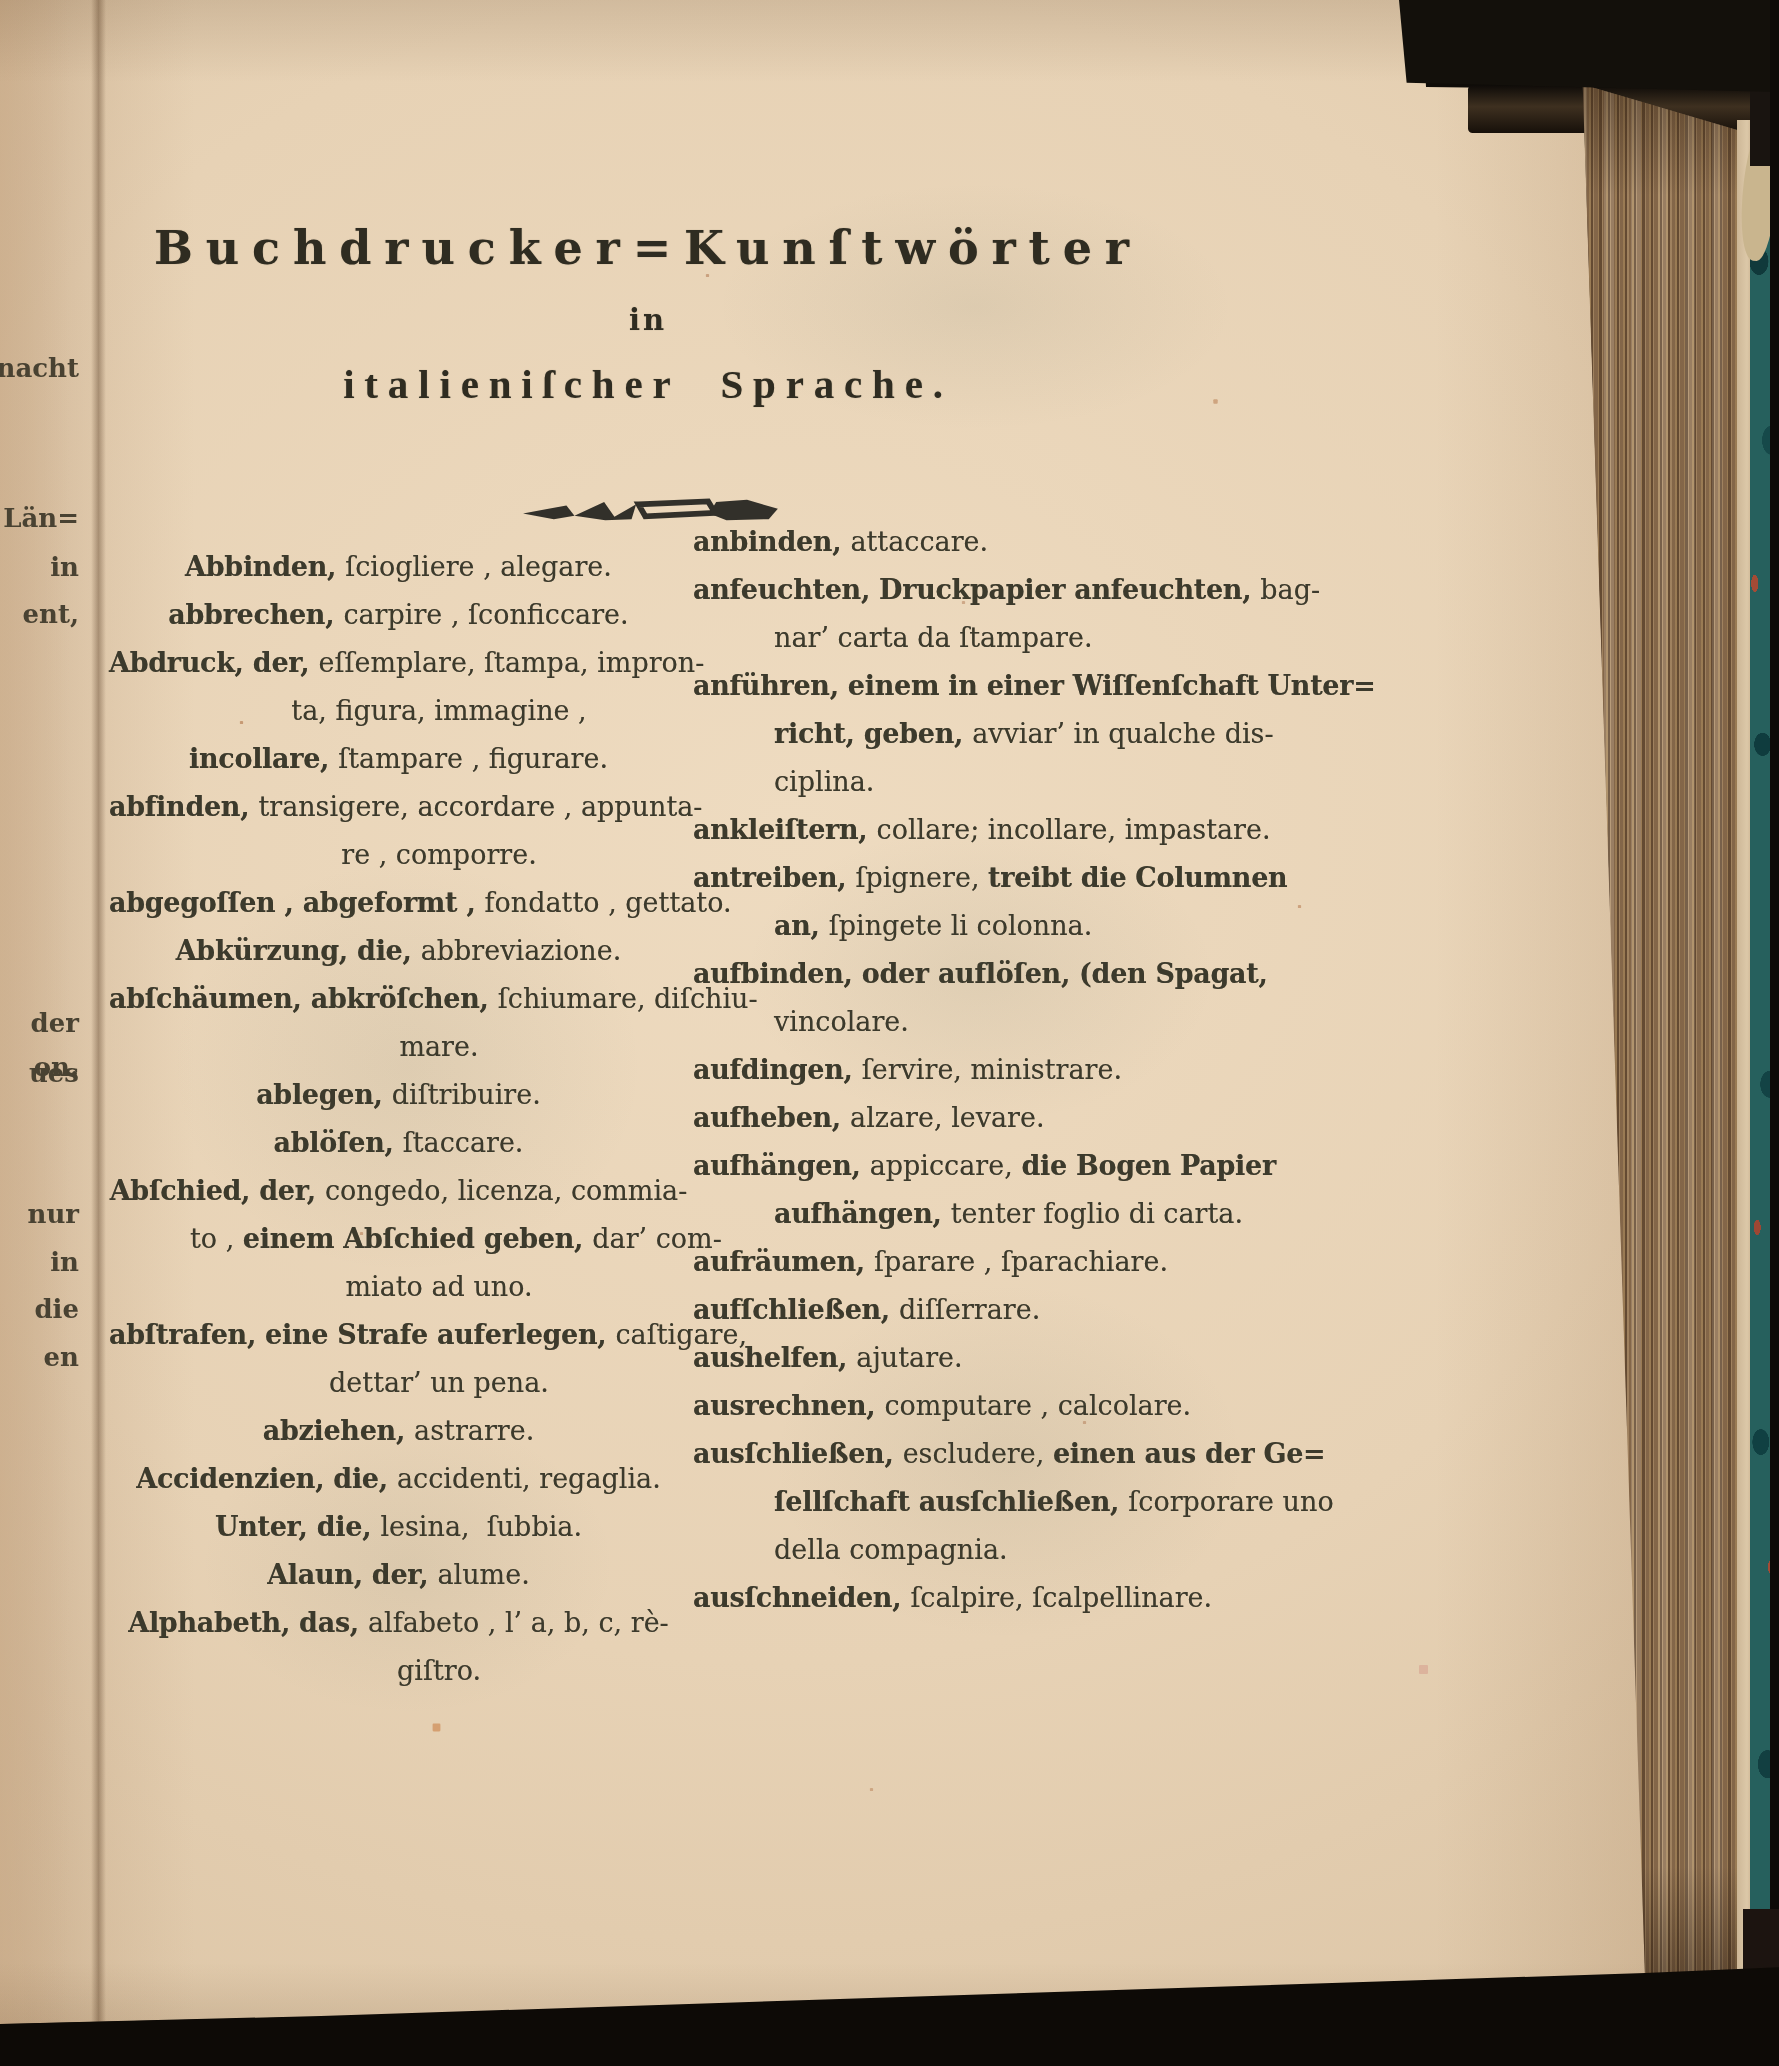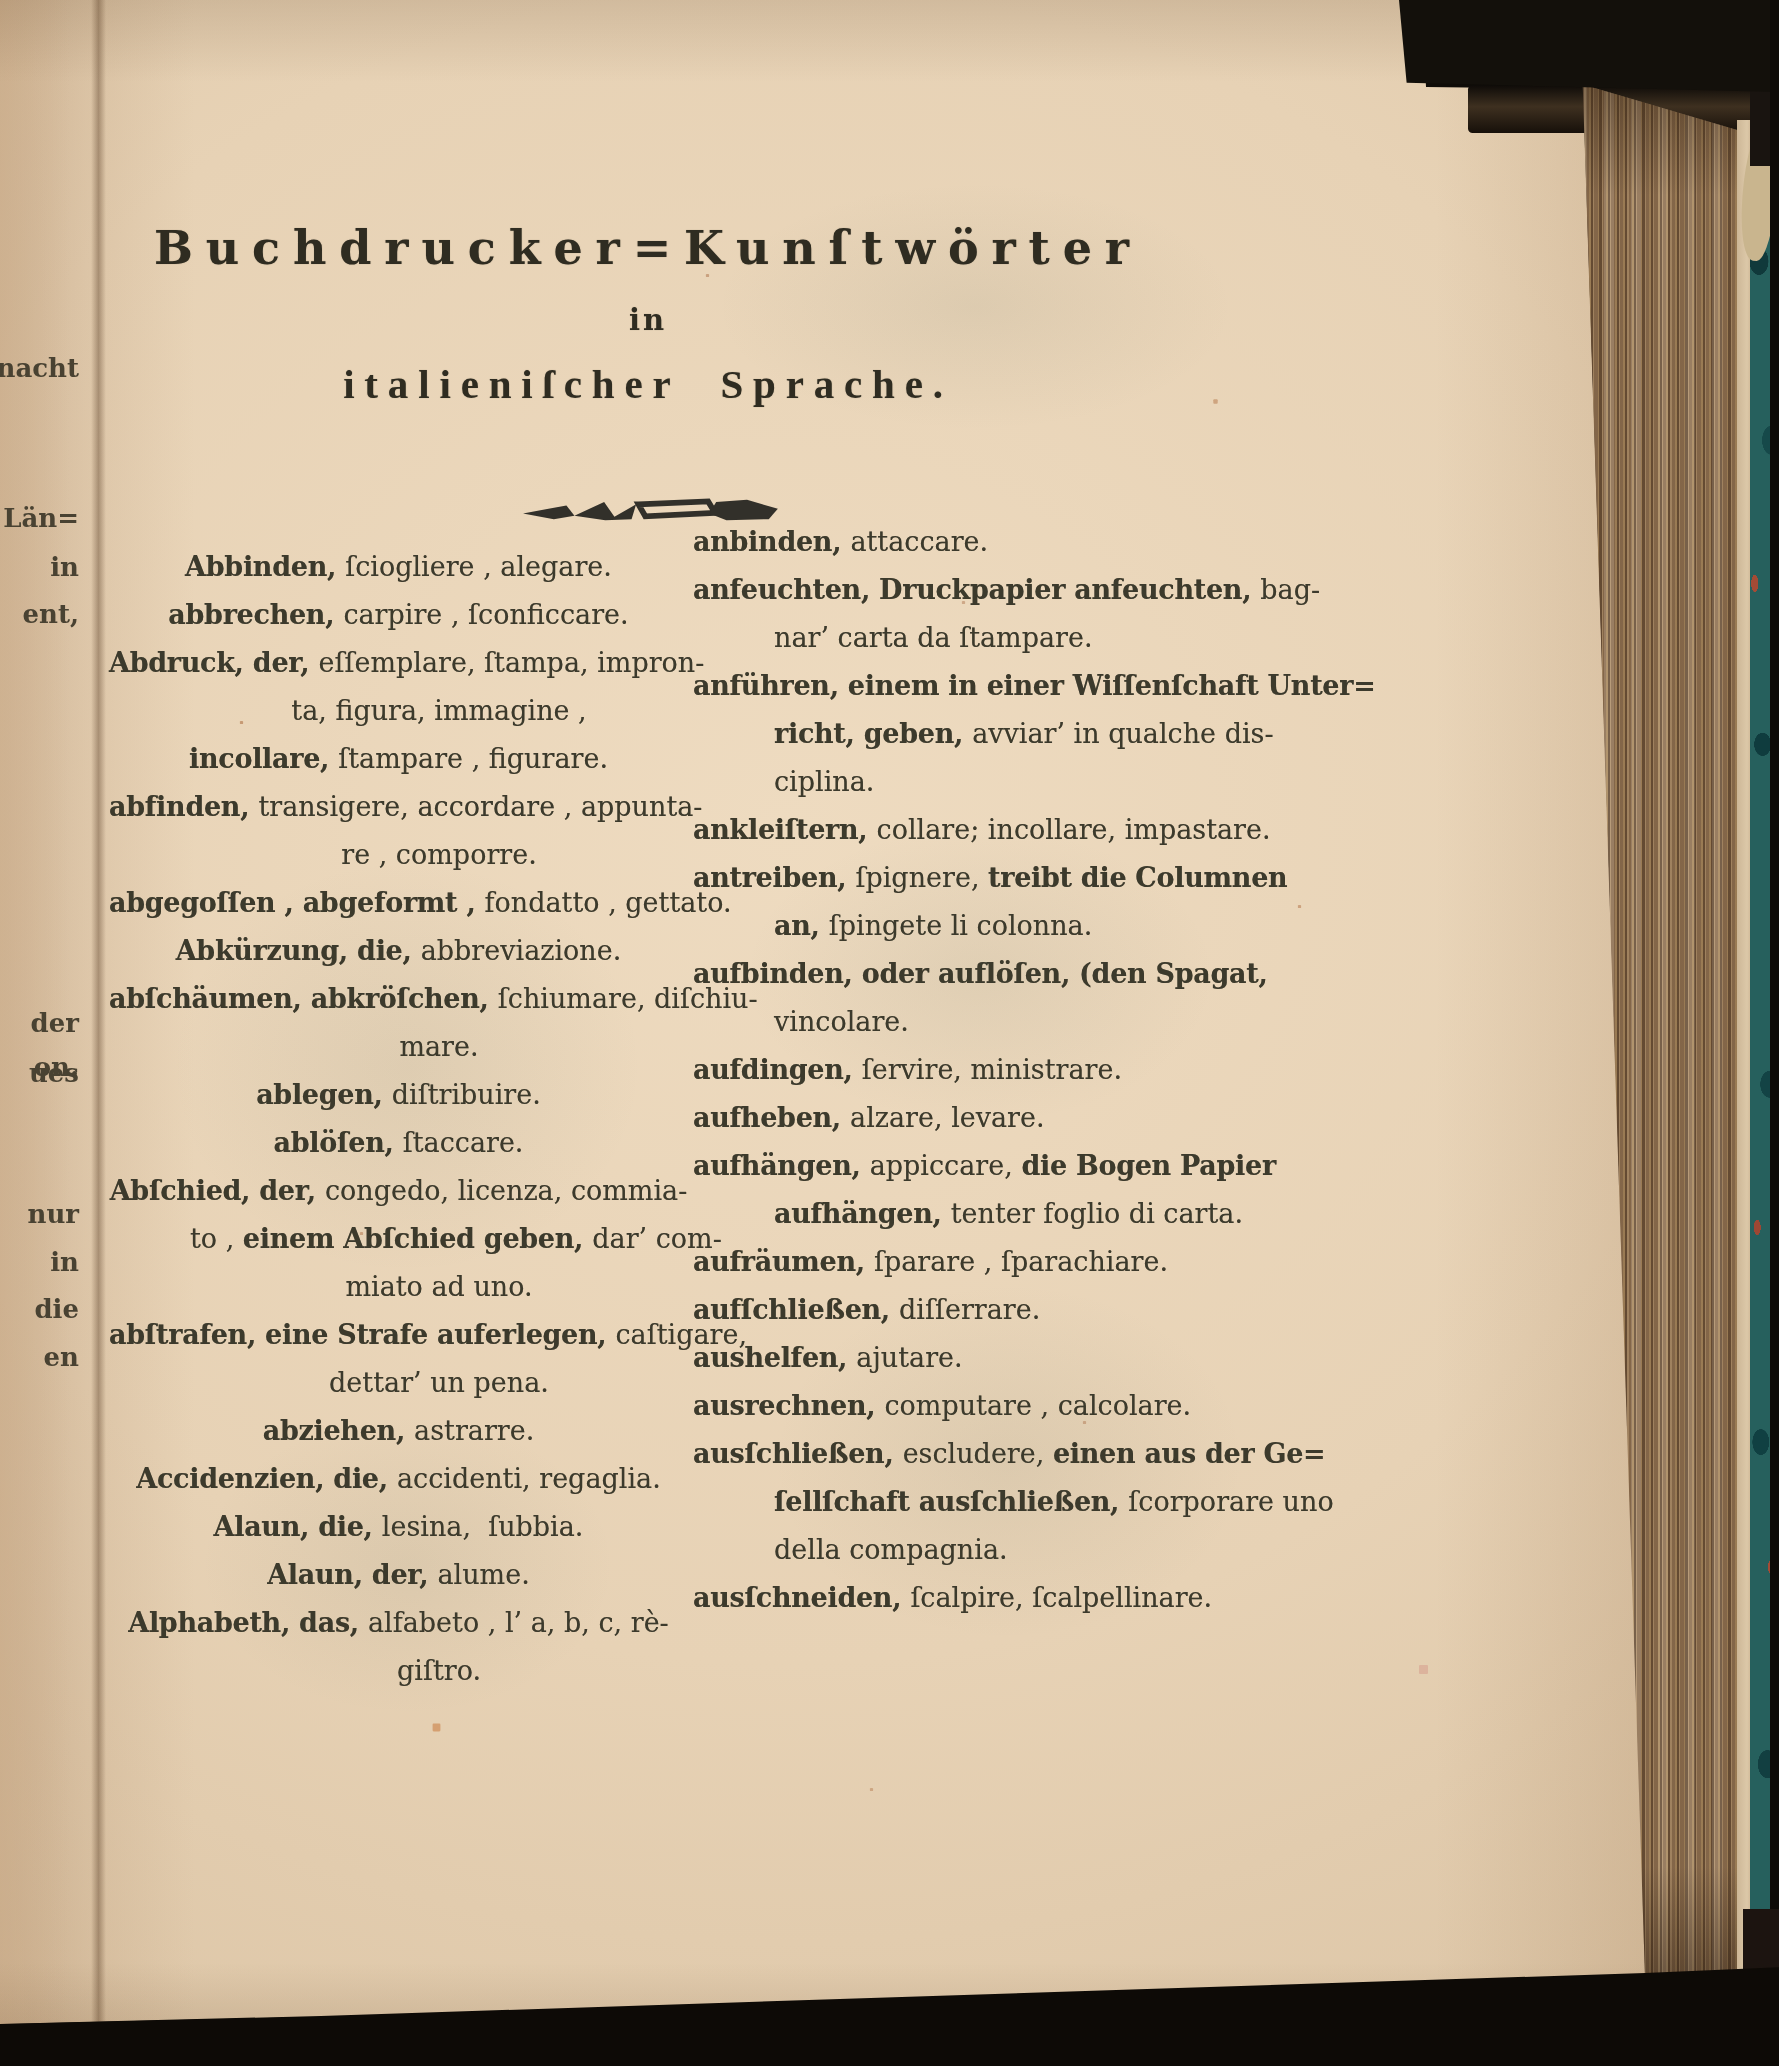--- a/index.html
+++ b/index.html
@@ -140,21 +140,21 @@
         <div class="line ind"><span class="r">mare.</span></div>
         <div class="line"><span class="f">ablegen, </span><span class="r">diſtribuire.</span></div>
         <div class="line"><span class="f">ablöſen, </span><span class="r">ſtaccare.</span></div>
         <div class="line"><span class="f">Abſchied, der, </span><span class="r">congedo, licenza, commia-</span></div>
         <div class="line ind"><span class="r">to , </span><span class="f">einem Abſchied geben, </span><span class="r">dar’ com-</span></div>
         <div class="line ind"><span class="r">miato ad uno.</span></div>
         <div class="line"><span class="f">abſtrafen, eine Strafe auferlegen, </span><span class="r">caſtigare,</span></div>
         <div class="line ind"><span class="r">dettar’ un pena.</span></div>
         <div class="line"><span class="f">abziehen, </span><span class="r">astrarre.</span></div>
         <div class="line"><span class="f">Accidenzien, die, </span><span class="r">accidenti, regaglia.</span></div>
-        <div class="line"><span class="f">Alaun, die, </span><span class="r">lesina,  ſubbia.</span></div>
+        <div class="line"><span class="f">Unter, die, </span><span class="r">lesina,  ſubbia.</span></div>
         <div class="line"><span class="f">Alaun, der, </span><span class="r">alume.</span></div>
         <div class="line"><span class="f">Alphabeth, das, </span><span class="r">alfabeto , l’ a, b, c, rè-</span></div>
         <div class="line ind"><span class="r">giſtro.</span></div>
       </div>
     <div id="col-right" class="gcol">
         <div class="line"><span class="f">anbinden, </span><span class="r">attaccare.</span></div>
         <div class="line"><span class="f">anfeuchten, Druckpapier anfeuchten, </span><span class="r">bag-</span></div>
         <div class="line ind"><span class="r">nar’ carta da ſtampare.</span></div>
         <div class="line"><span class="f">anführen, einem in einer Wiſſenſchaft Unter=</span></div>
         <div class="line ind"><span class="f">richt, geben, </span><span class="r">avviar’ in qualche dis-</span></div>

